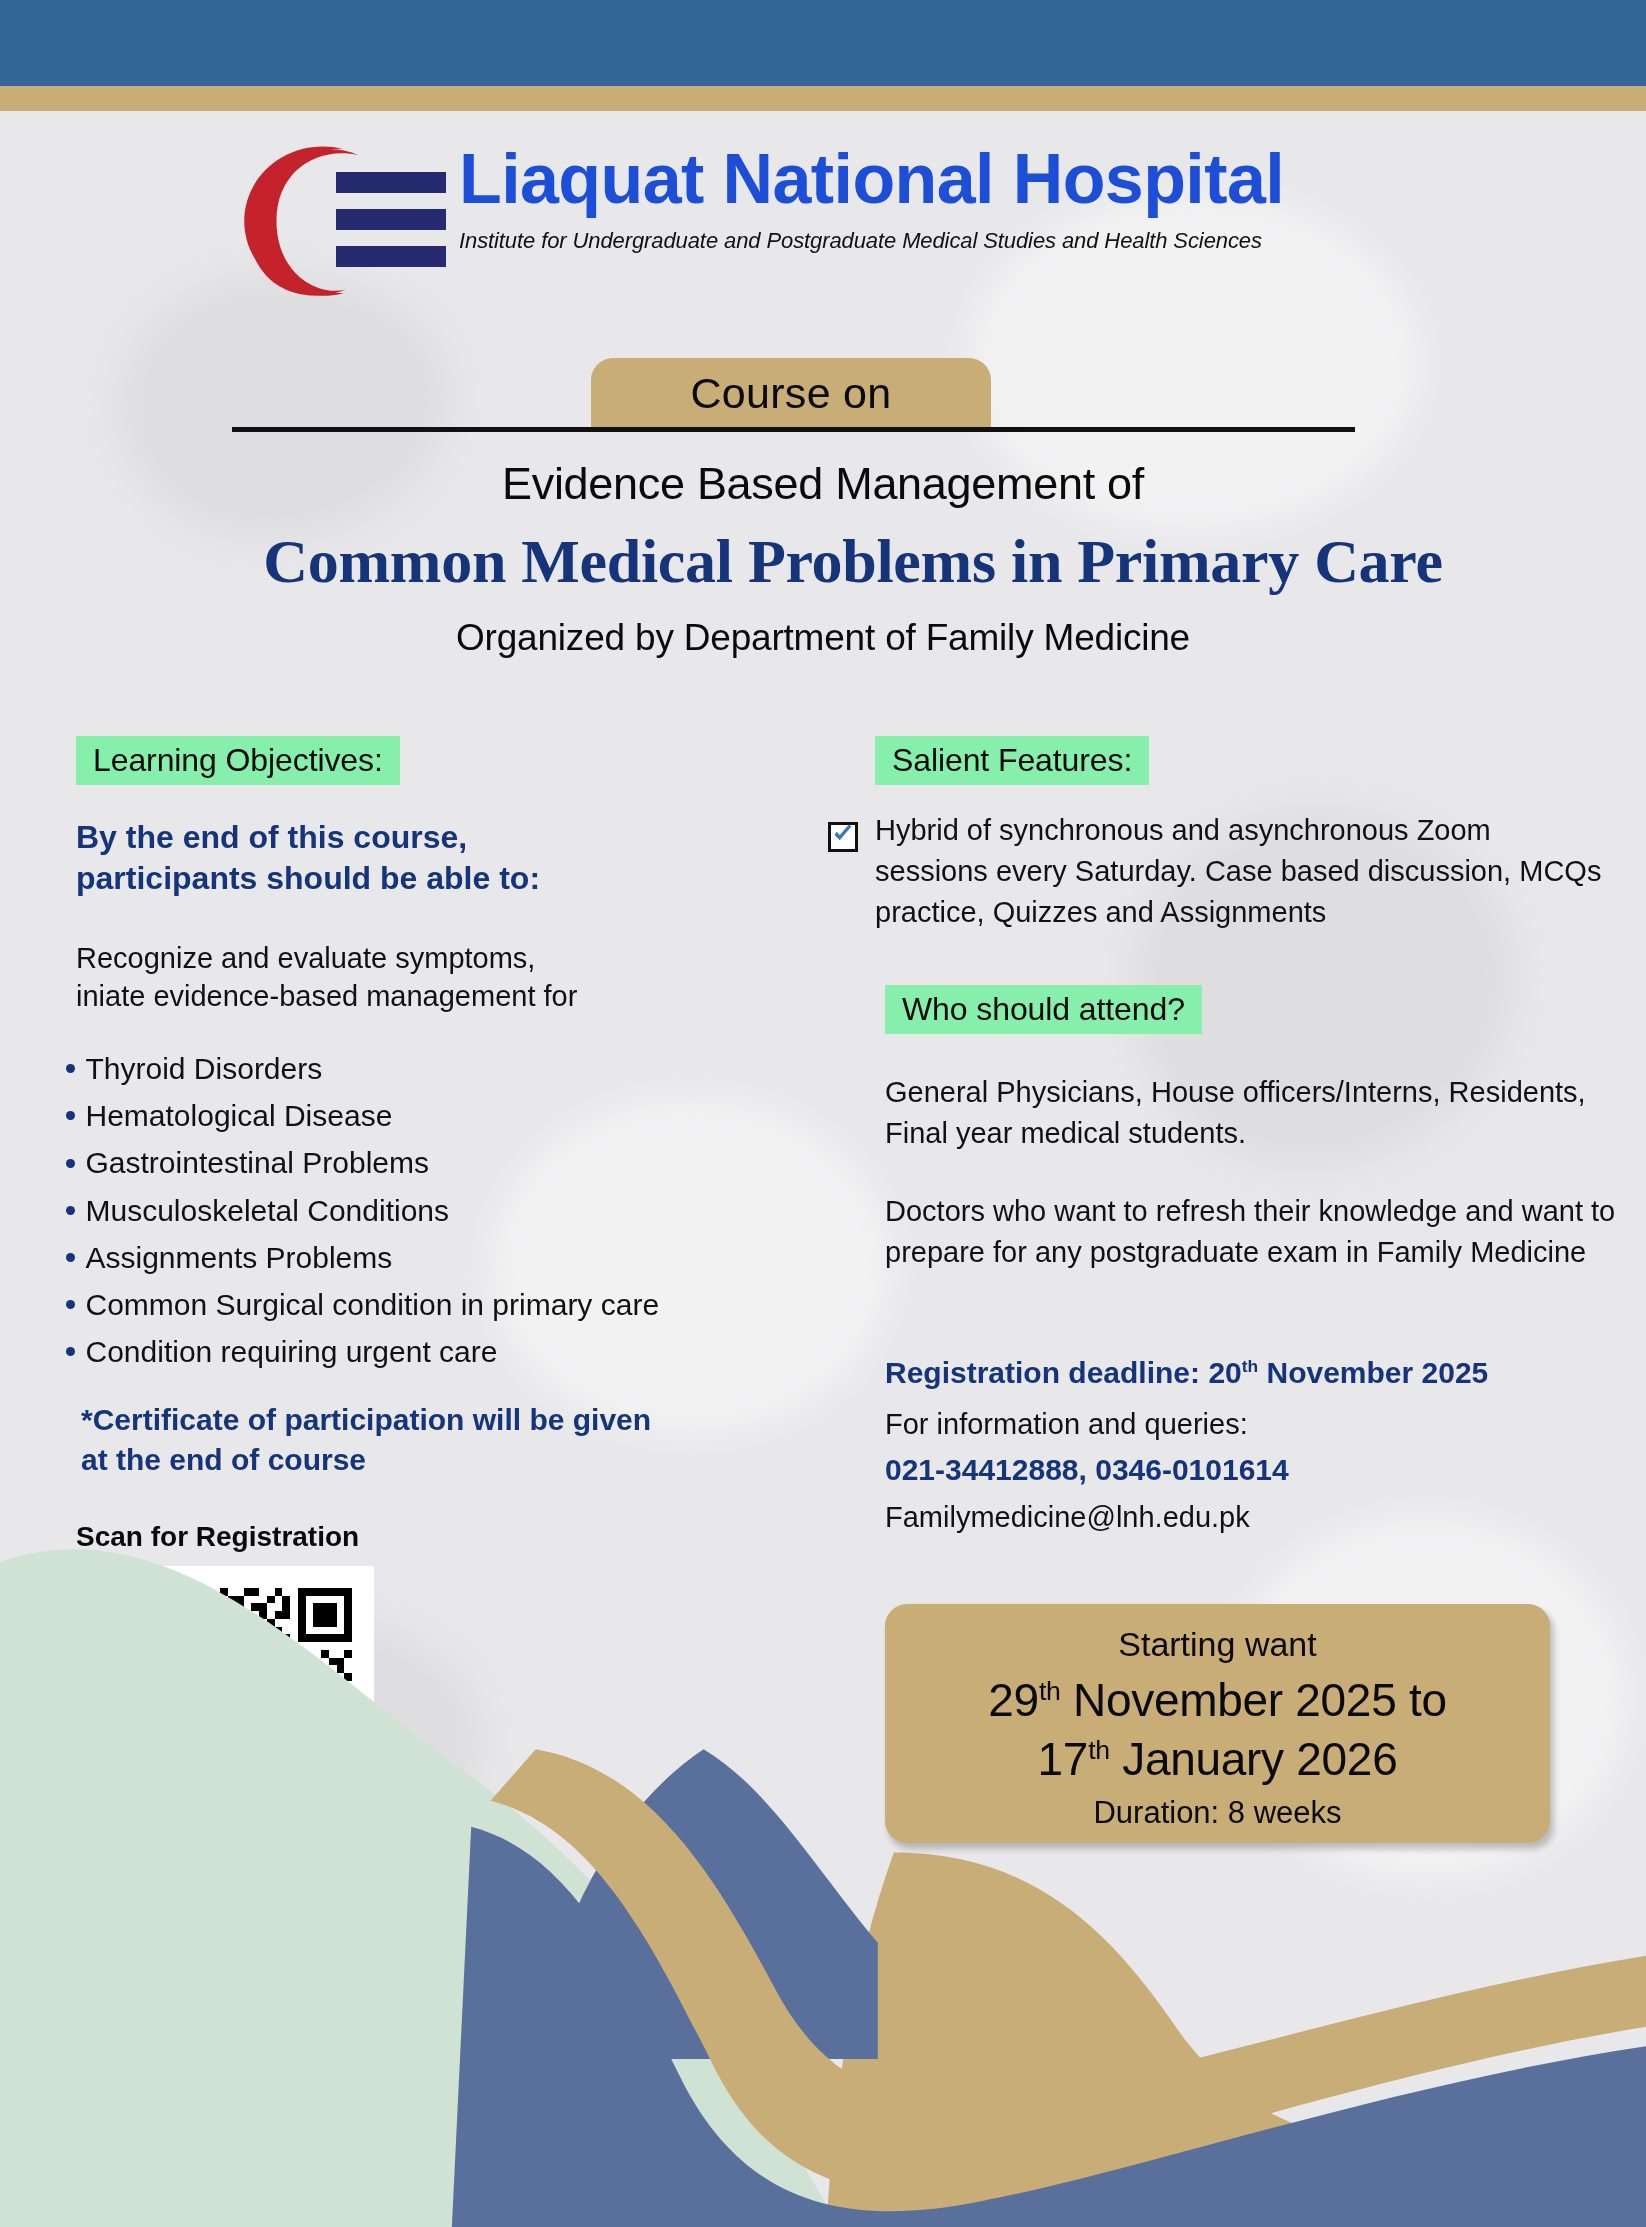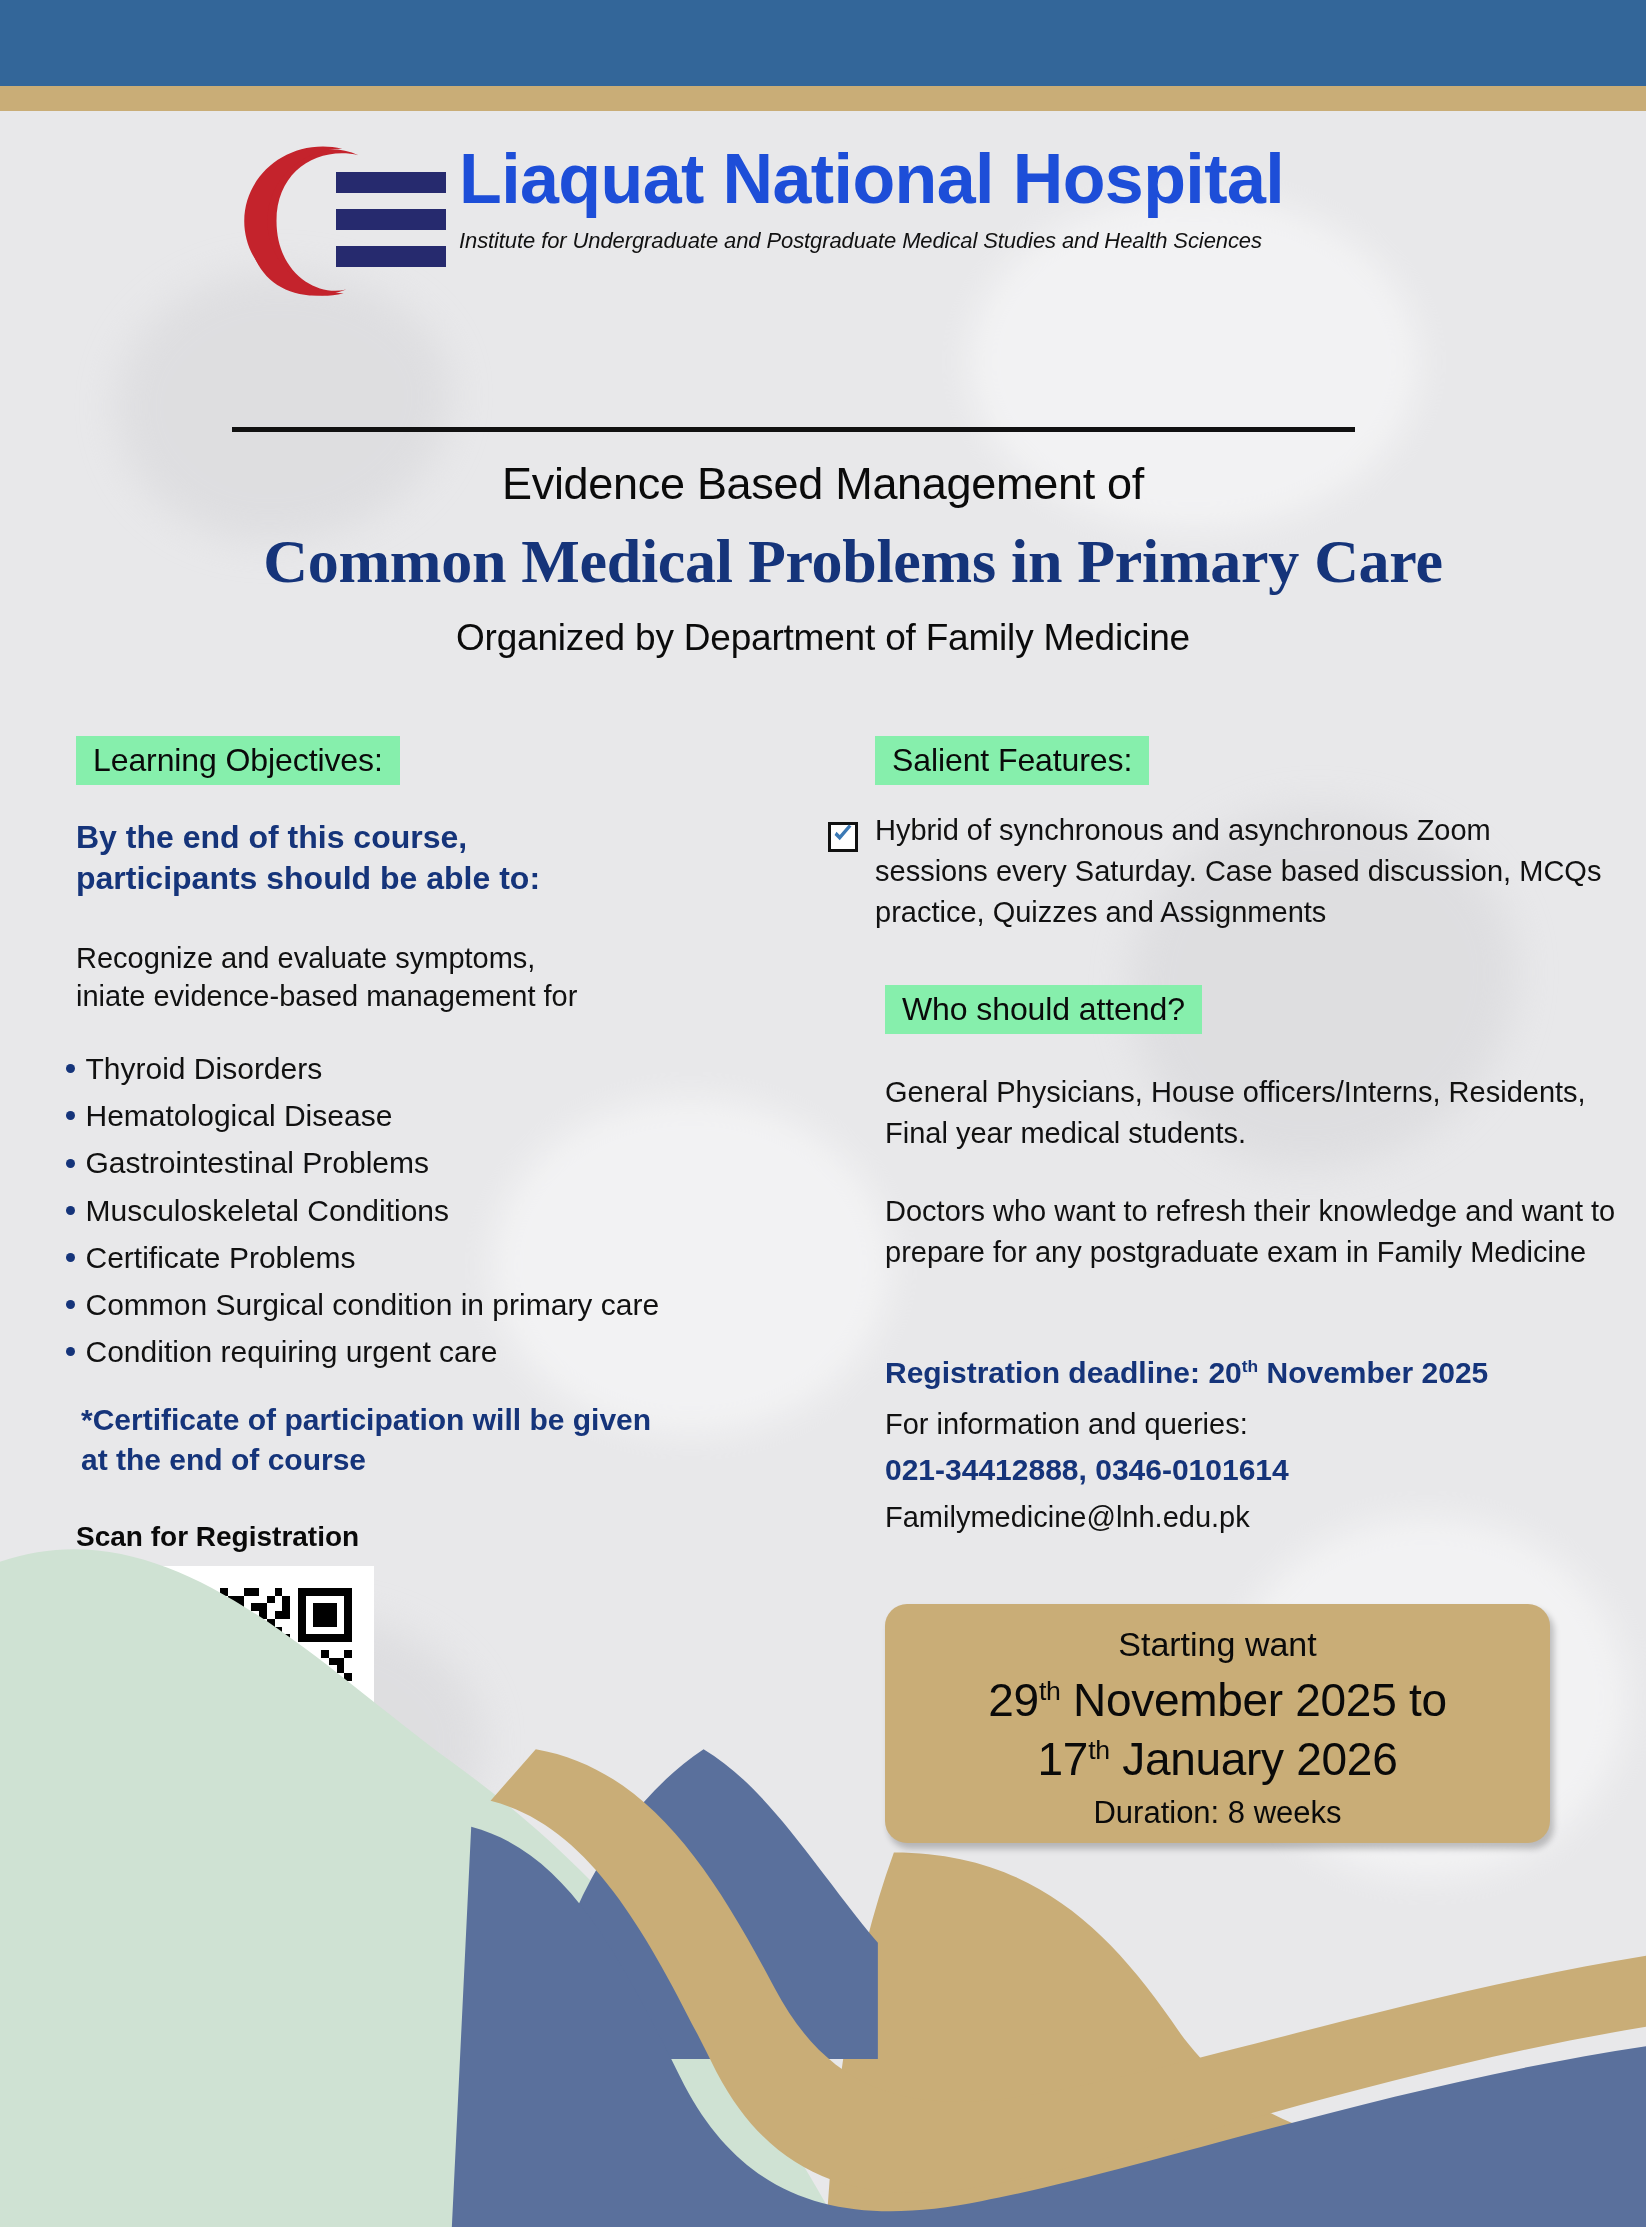--- a/index.html
+++ b/index.html
@@ -123,41 +123,44 @@
     </svg>
     <div class="logo-bars">
       <i></i>
         <i></i>
         <i></i>
     </div>
     <div class="logo-title">Liaquat National Hospital</div>
     <div class="logo-sub">Institute for Undergraduate and Postgraduate Medical Studies and Health Sciences</div>
   </div>
 
+  <div class="tab-course">
+    <span>Course on</span>
+  </div>
   <div class="rule"></div>
 
   <div class="t-line1">Evidence Based Management of</div>
   <div class="t-line2">Common Medical Problems in Primary Care</div>
   <div class="t-line3">Organized by Department of Family Medicine</div>
 
   <div class="badge" style="left:76px;top:736px;">
     <span>Learning Objectives:</span>
   </div>
 
   <div class="lead-blue" style="white-space:pre-line;">By the end of this course,
 participants should be able to:</div>
   <div class="plain-1" style="white-space:pre-line;">Recognize and evaluate symptoms,
 iniate evidence-based management for</div>
 
   <ul class="bullets">
     <li>Thyroid Disorders</li>
     <li>Hematological Disease</li>
     <li>Gastrointestinal Problems</li>
     <li>Musculoskeletal Conditions</li>
-    <li>Certificate Problems</li>
+    <li>Assignments Problems</li>
     <li>Common Surgical condition in primary care</li>
     <li>Condition requiring urgent care</li>
   </ul>
 
   <div class="cert" style="white-space:pre-line;">*Certificate of participation will be given
 at the end of course</div>
 
   <div class="scan-label">Scan for Registration</div>
 
   <div class="qr">

